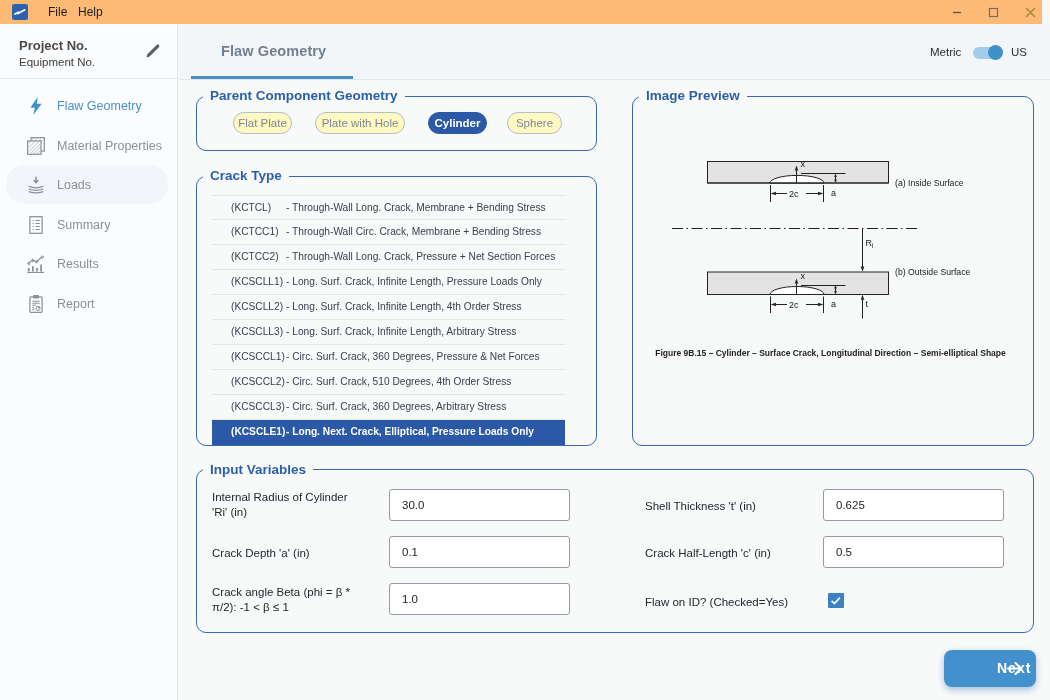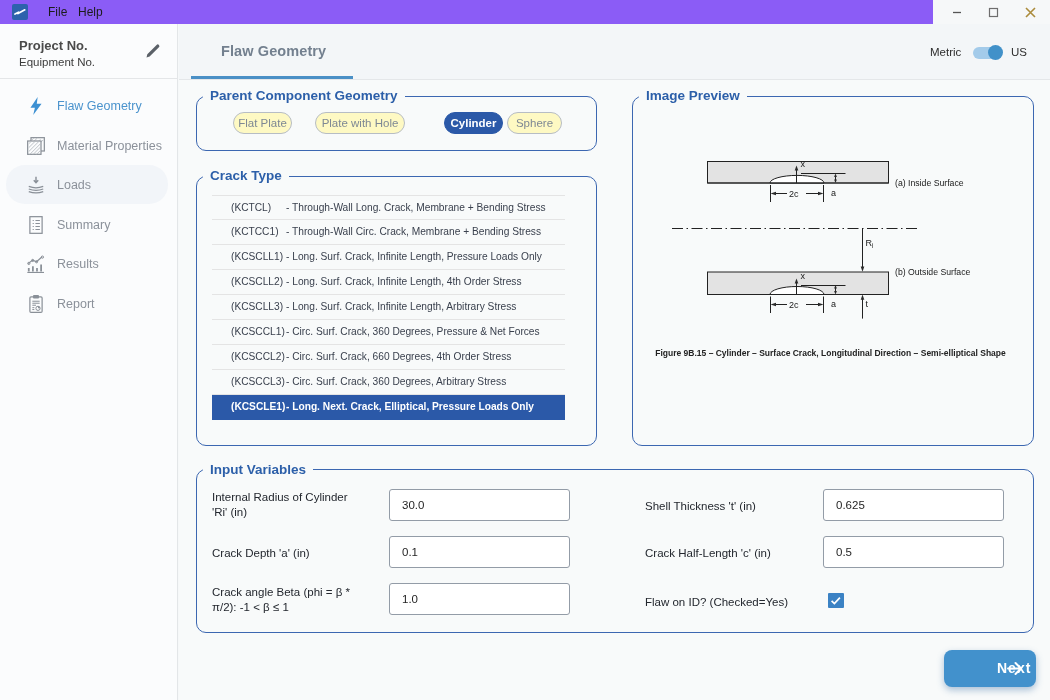--- a/index.html
+++ b/index.html
@@ -1,20 +1,20 @@
 <!DOCTYPE html>
 <html><head>
 <meta charset="utf-8">
 <style>
   * { margin:0; padding:0; box-sizing:border-box; }
   html,body { width:1050px; height:700px; overflow:hidden; }
   body { font-family:"Liberation Sans", sans-serif; position:relative; background:#f6f8f9; }
 
   
-  #titlebar { position:absolute; left:0; top:0; width:933px; height:24px; background:#8b5cf6;padding-left:15px; }
+  #titlebar { position:absolute; left:0; top:0; width:1042px; height:24px; background:#fdba74;padding-left:15px; }
   #appicon { position:absolute; left:12px; top:4px; width:16px; height:16px; background:#2d62ac; border-radius:2px; }
   .menu { position:absolute; top:5px; font-size:12px; color:#1c1c1c; }
   .winbtn { position:absolute; top:0; height:24px; width:34px; }
 
   
   #sidebar { position:absolute; left:0; top:24px; width:178px; height:676px; background:#fbfcfd; border-right:1px solid #e3e6e8; }
   #projname { position:absolute; left:19px; top:14px; font-size:13px; font-weight:bold; color:#4a4a4a; }
   #eqname { position:absolute; left:19px; top:32px; font-size:11.5px; color:#3c3c3c; }
   #sidebar .divider { position:absolute; left:0; top:54px; width:178px; height:1px; background:#e4e6e8; }
   .nav { position:absolute; left:0; width:178px; height:39px; }
@@ -145,53 +145,57 @@
 <div id="toggletrack"></div>
 <div id="toggleknob"></div>
 <div id="uslbl">US</div>
 
 <div id="content"></div>
 
 <div class="fs" style="left:196px; top:96px; width:401px; height:55px;"></div>
 <div class="legend" style="left:203px; top:88px;">Parent Component Geometry</div>
 <div class="pill" style="left:233px; width:59px;">Flat Plate</div>
 <div class="pill" style="left:315px; width:90px;">Plate with Hole</div>
-<div class="pill sel" style="left:444px; width:59px;">Cylinder</div>
+<div class="pill sel" style="left:428px; width:59px;">Cylinder</div>
 <div class="pill" style="left:507px; width:55px;">Sphere</div>
 
 <div class="fs" style="left:196px; top:176px; width:401px; height:270px;"></div>
 <div class="legend" style="left:203px; top:168px;">Crack Type</div>
 <div id="cracklist">
   <div class="crow" style="border-top:1px solid #e4e4e4;">
       <span class="code">(KCTCL)</span>
       <span class="desc">- Through-Wall Long. Crack, Membrane + Bending Stress</span>
     </div>
   <div class="crow">
       <span class="code">(KCTCC1)</span>
       <span class="desc">- Through-Wall Circ. Crack, Membrane + Bending Stress</span>
     </div>
   <div class="crow">
+      <span class="code">(KCTCC2)</span>
+      <span class="desc">- Through-Wall Long. Crack, Pressure + Net Section Forces</span>
+    </div>
+  <div class="crow">
       <span class="code">(KCSCLL1)</span>
       <span class="desc">- Long. Surf. Crack, Infinite Length, Pressure Loads Only</span>
     </div>
   <div class="crow">
       <span class="code">(KCSCLL2)</span>
       <span class="desc">- Long. Surf. Crack, Infinite Length, 4th Order Stress</span>
     </div>
   <div class="crow">
       <span class="code">(KCSCLL3)</span>
       <span class="desc">- Long. Surf. Crack, Infinite Length, Arbitrary Stress</span>
     </div>
   <div class="crow">
       <span class="code">(KCSCCL1)</span>
       <span class="desc">- Circ. Surf. Crack, 360 Degrees, Pressure &amp; Net Forces</span>
     </div>
   <div class="crow">
       <span class="code">(KCSCCL2)</span>
-      <span class="desc">- Circ. Surf. Crack, 660 Degrees, 4th Order Stress</span>
+      <span class="desc">- Circ. Surf. Crack, 510 Degrees, 4th Order Stress</span>
     </div>
   <div class="crow">
       <span class="code">(KCSCCL3)</span>
       <span class="desc">- Circ. Surf. Crack, 360 Degrees, Arbitrary Stress</span>
     </div>
   <div class="crow sel">
       <span class="code">(KCSCLE1)</span>
       <span class="desc">- Long. Next. Crack, Elliptical, Pressure Loads Only</span>
     </div>
 </div>

